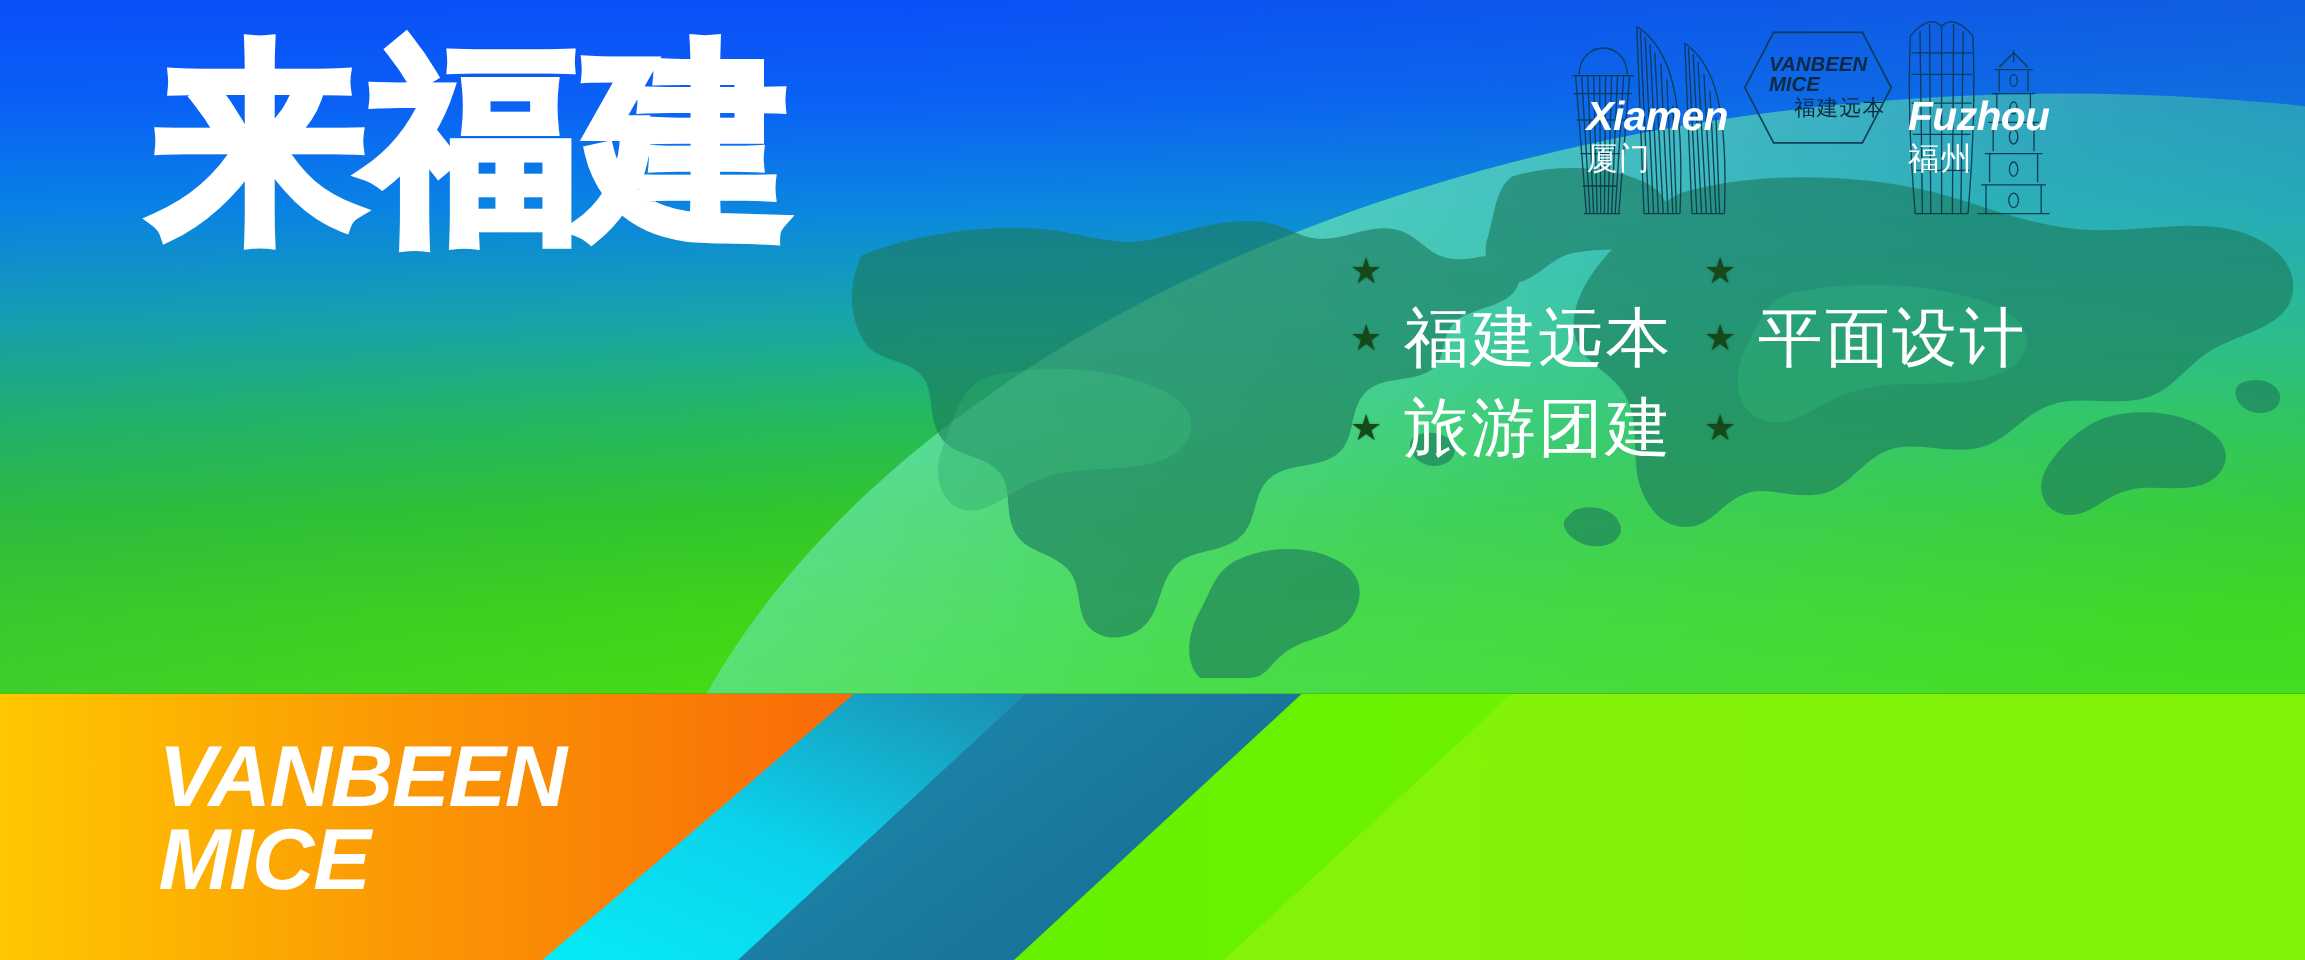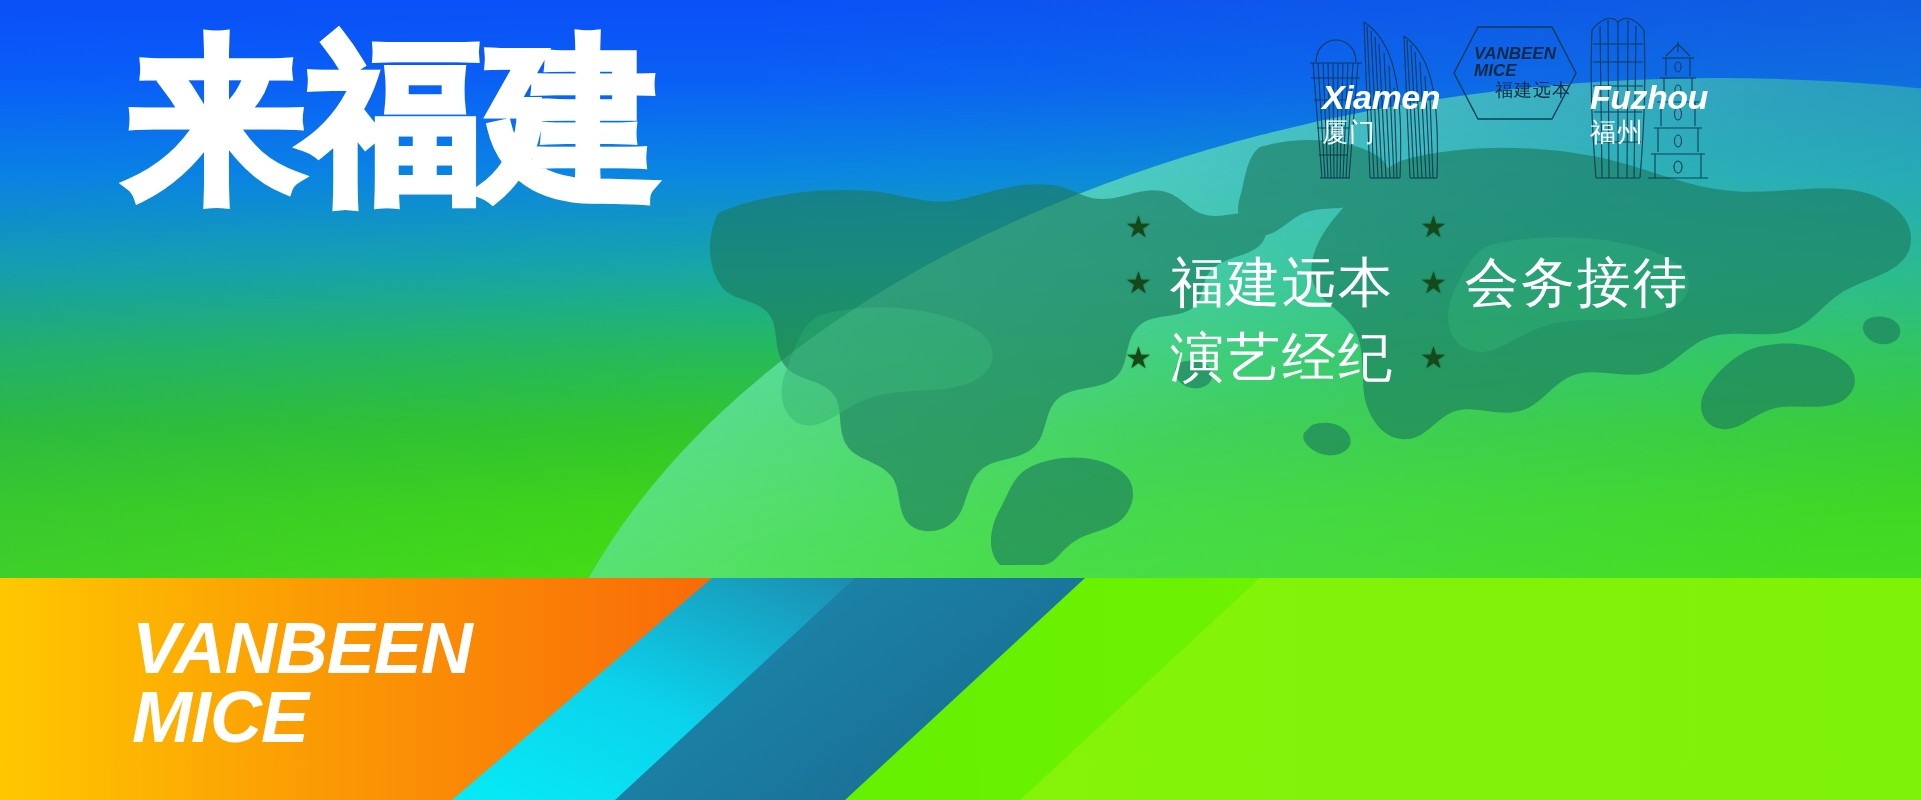--- a/index.html
+++ b/index.html
@@ -213,25 +213,25 @@
       </div>
       <div class="svc">
         <span class="star">★</span>
       </div>
       <div class="svc">
         <span class="star">★</span>
         <span>福建远本</span>
       </div>
       <div class="svc">
         <span class="star">★</span>
-        <span>会务接待</span>
-      </div>
-      <div class="svc">
-        <span class="star">★</span>
-        <span>演艺经纪</span>
+        <span>平面设计</span>
+      </div>
+      <div class="svc">
+        <span class="star">★</span>
+        <span>旅游团建</span>
       </div>
       <div class="svc">
         <span class="star">★</span>
       </div>
     </div>
 
     <div class="cluster">
       <svg viewBox="0 0 430 185">
         <g stroke="#0d3a52" stroke-width="1.1" fill="none" opacity="0.95">
 

